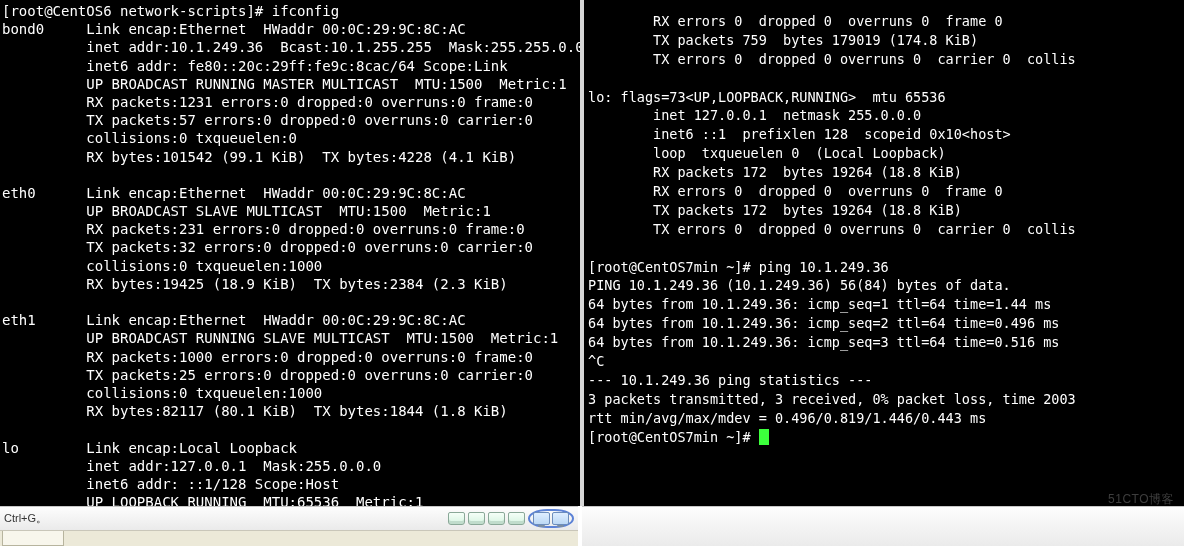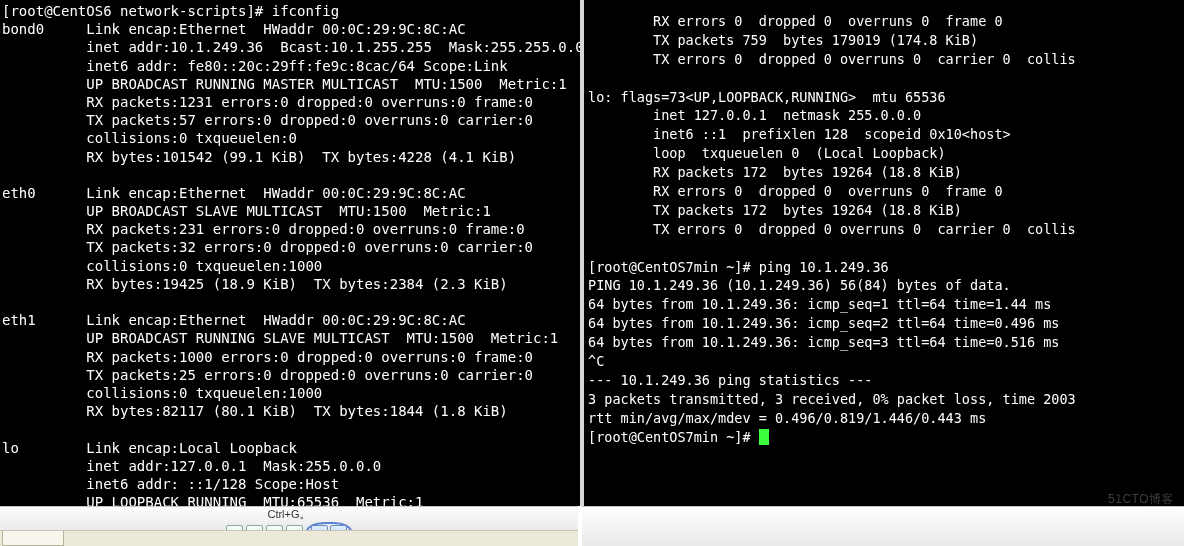--- a/index.html
+++ b/index.html
@@ -4,21 +4,21 @@
 <style>
   html,body{margin:0;padding:0;background:#fff;font-family:"DejaVu Sans Mono","Courier New",monospace;font-size:12px;}
   .wrap{width:1184px;height:546px;position:relative;background:#fff;}
   .panes{display:flex;height:506px;}
   .pane{background:#000;color:#fff;overflow:hidden;white-space:pre;line-height:1.3;}
   .pane-left{width:578px;padding:2px 0 5px 2px;font-size:14px;}
   .pane-right{flex:1;padding:12px 0 2px 4px;font-size:13.5px;line-height:1.4;}
   .divider{width:4px;background:#d6d6d6;}
   .cursor-block{display:inline-block;width:8px;height:12px;background:#fff;vertical-align:text-bottom;}
   .cursor-green{display:inline-block;width:10px;height:16px;background:#3cff3c;vertical-align:text-bottom;}
-  .statusbar-left{position:absolute;left:0;top:506px;width:578px;height:24px;background:linear-gradient(#fdfdfd,#eaeaea);border-top:1px solid #c7c7c7;display:flex;align-items:center;font-family:Tahoma,Arial,sans-serif;font-size:11px;color:#333;padding:0 4px;box-sizing:border-box;flex-direction:column;}
+  .statusbar-left{position:absolute;left:0;top:506px;width:578px;height:24px;background:linear-gradient(#fdfdfd,#eaeaea);border-top:1px solid #c7c7c7;display:flex;align-items:center;font-family:Tahoma,Arial,sans-serif;font-size:11px;color:#333;padding:0 4px;box-sizing:border-box;}
   .statusbar-left .hint{flex:1;}
   .icons{display:flex;gap:3px;align-items:center;}
   .disk{width:15px;height:11px;border:1px solid #8aa898;border-radius:2px 2px 3px 3px;background:linear-gradient(#f5fff8,#d6f3e1);box-shadow:inset 0 -3px 0 #c0dccc;}
   .monitor{width:15px;height:11px;border:1px solid #6d8dbb;border-radius:2px;background:linear-gradient(#dfeeff,#bcd8f5);position:relative;}
   .monitor:after{content:"";position:absolute;bottom:-3px;left:4px;width:7px;height:2px;background:#7a8da3;border-radius:1px;}
   .circled{border:2px solid #5c82d6;border-radius:50%/60%;padding:1px 3px;display:inline-flex;align-items:center;position:relative;}
   .tabbar-left{position:absolute;left:0;top:530px;width:578px;height:16px;background:#ece9d8;border-top:1px solid #c9c6b9;}
   .tabbar-left .tab{display:inline-block;height:14px;width:60px;border:1px solid #b7b49e;border-top:none;background:#f8f6ec;margin-left:2px;}
   .right-bottom{position:absolute;left:582px;top:506px;right:0;height:40px;background:linear-gradient(#fdfdfd,#eaeaea);border-top:1px solid #c7c7c7;}
   .right-hint{position:absolute;left:582px;right:0;top:552px;height:16px;text-align:center;font-family:Liberation Mono, monospace;font-size:14px;color:#a6a6a6;}

